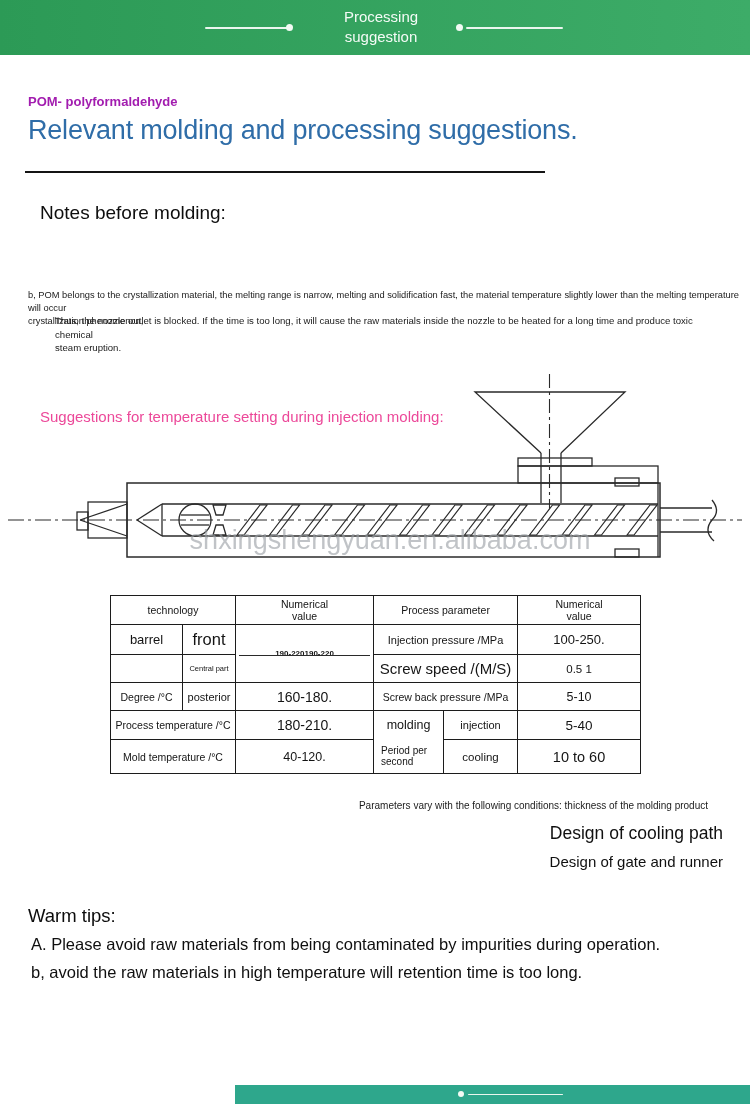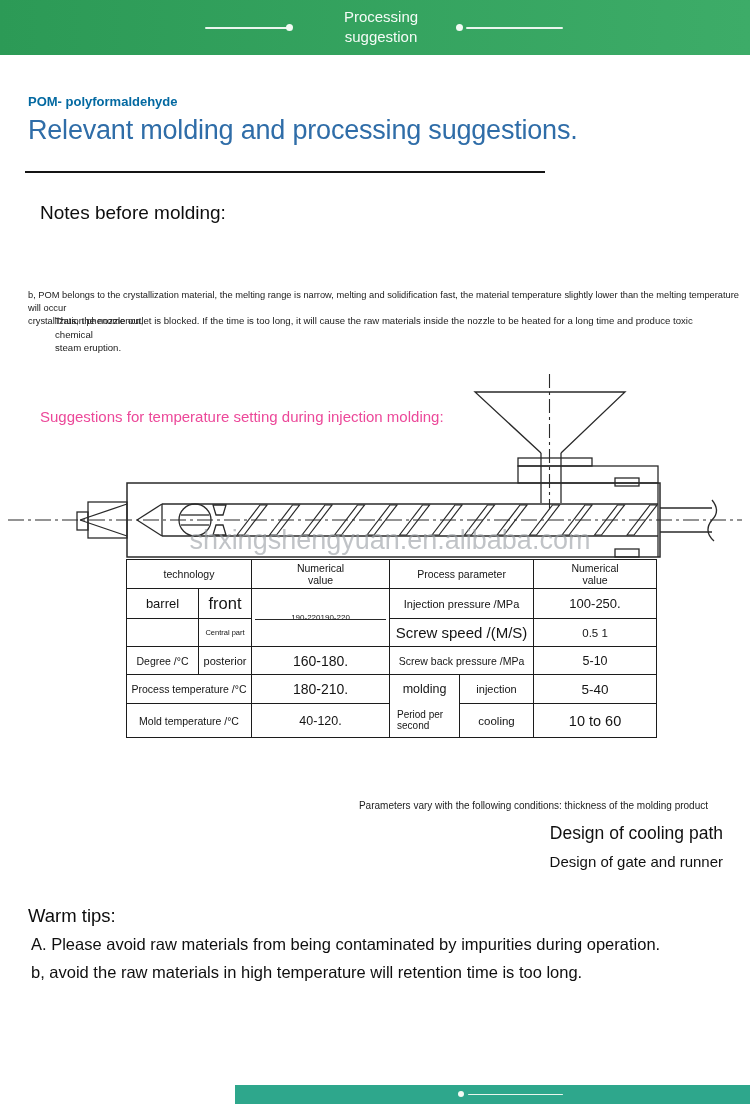--- a/index.html
+++ b/index.html
@@ -9,56 +9,56 @@
 
   
   .band-top { position:absolute; left:0; top:0; width:750px; height:55px;
               background:linear-gradient(90deg,#2c9a56,#3dac68); }
   .band-title { position:absolute; left:281px; top:7px; width:200px; text-align:center;
                 color:#f4fbf6; font-size:15px; line-height:20px; font-weight:500; }
   .deco-line { position:absolute; height:2px; background:#eaf6ee; border-radius:1px; }
   .deco-dot { position:absolute; width:7px; height:7px; border-radius:50%; background:#f2faf4; }
 
   
-  .eyebrow { position:absolute; left:28px; top:94px; font-size:13px; font-weight:700; color:#0369a1; }
+  .eyebrow { position:absolute; left:28px; top:94px; font-size:13px; font-weight:700; color:#a21caf; }
   .heading { position:absolute; left:28px; top:115px; font-size:27px; font-weight:500; color:#2f6da8; letter-spacing:-0.2px; }
   .rule { position:absolute; left:25px; top:171px; width:520px; height:2px; background:#141414; }
 
   
   .notes-title { position:absolute; left:40px; top:202px; font-size:19px; font-weight:500; color:#0e0e0e; }
   .note-a { position:absolute; left:32px; top:229px; width:695px; font-size:15px; line-height:19.5px; white-space:pre-line; color:#121212; }
   .note-b { position:absolute; left:28px; top:289px; width:716px; font-size:9.3px; line-height:13px; white-space:pre-line; color:#1a1a1a; }
   .note-b2 { position:absolute; left:55px; top:314px; width:665px; font-size:9.6px; line-height:13.5px; white-space:pre-line; color:#1a1a1a; }
 
   .diagram-caption { position:absolute; left:40px; top:408px; font-size:15px; color:#ec4899; }
   .diagram-svg { position:absolute; left:0; top:368px; }
 
   
-  .ptable { position:absolute; left:110px; top:559px; width:530px; border-collapse:collapse; table-layout:fixed;margin-left:16px; }
+  .ptable { position:absolute; left:110px; top:595px; width:530px; border-collapse:collapse; table-layout:fixed; }
   .ptable th, .ptable td { border:1px solid #1c1c1c; text-align:center; vertical-align:middle;
                            font-weight:400; color:#141414; padding:1px 3px; overflow:hidden; }
   .ptable th { font-size:10.5px; white-space:pre-line; line-height:12px; }
   tr.h29 td, tr.h29 th { height:29px; }
   tr.h30 td { height:30px; }
   tr.h28 td { height:28px; }
   tr.h34 td { height:34px; }
   .fs8  { font-size:8px; }
   .fs75 { font-size:7.5px; }
   .fs10 { font-size:10px; }
   .fs105{ font-size:10.5px; }
   .fs11 { font-size:11px; }
   .fs115{ font-size:11.5px; }
   .fs125{ font-size:12.5px; }
   .fs13 { font-size:13px; }
   .fs135{ font-size:13.5px; }
   .fs14 { font-size:14px; }
   .fs145{ font-size:14.5px; }
   .fs15 { font-size:15px; }
   .fs16 { font-size:16.5px; }
-  td.strike { position:relative; }
+  td.strike { position:relative;font-weight:bold; }
   td.strike::before { content:""; position:absolute; left:3px; right:3px; top:52%; height:1px; background:#2a2a2a; }
   td.no-bottom { border-bottom:none; }
   td.no-top { border-top:none; }
   td.left { text-align:left; padding-left:7px; line-height:11px; }
 
   
   .params-note { position:absolute; right:42px; top:800px; width:500px; text-align:right; font-size:10px; color:#1c1c1c; }
   .design-1 { position:absolute; right:27px; top:823px; width:500px; text-align:right; font-size:17.5px; color:#101010; }
   .design-2 { position:absolute; right:27px; top:853px; width:500px; text-align:right; font-size:15px; color:#101010; }
 

